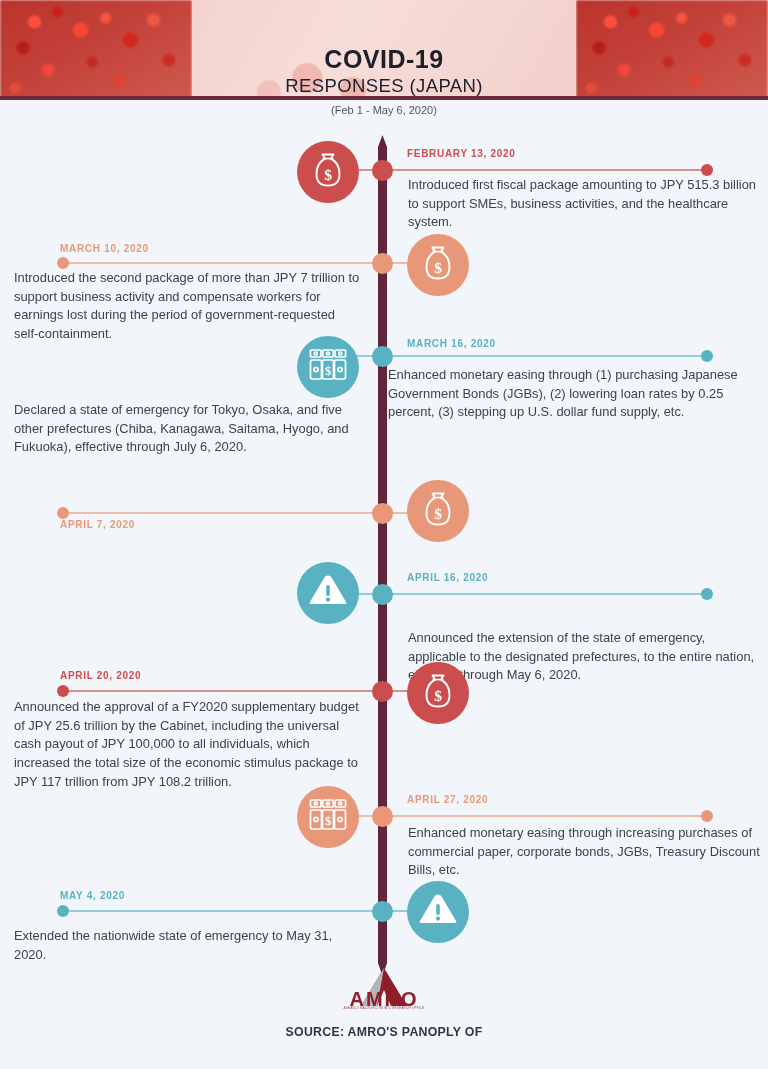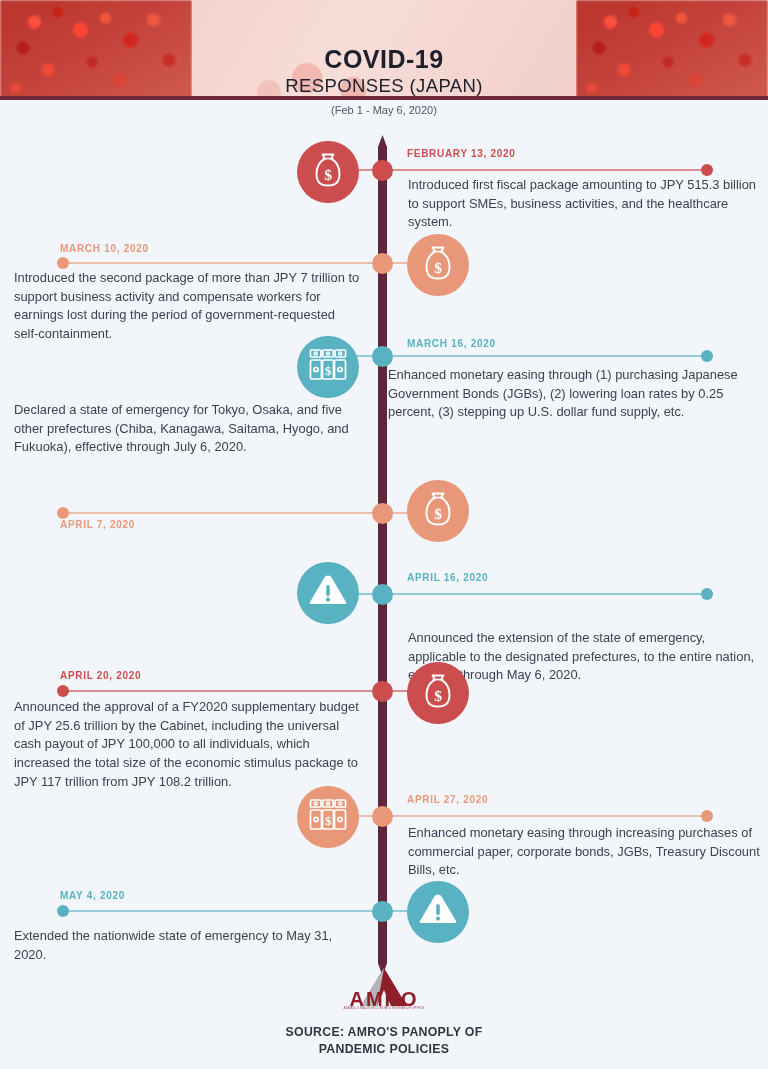--- a/index.html
+++ b/index.html
@@ -244,15 +244,14 @@
     </div>
 
   <svg class="logo" viewBox="0 0 80 42">
     <polygon points="40,2 63,40 47,40 40,24 33,40 17,40" fill="#8e1f2a"></polygon>
     <polygon points="40,2 33,40 17,40" fill="#b3b5bb"></polygon>
   </svg>
   <div class="amro-word">AMRO</div>
   <div class="amro-tag">ASEAN+3 MACROECONOMIC RESEARCH OFFICE</div>
   <div class="source">
     <div>SOURCE: AMRO'S PANOPLY OF</div>
-    <div>PANDEMIC POLICIES</div>
   </div>
 </div>
 
 </body></html>

